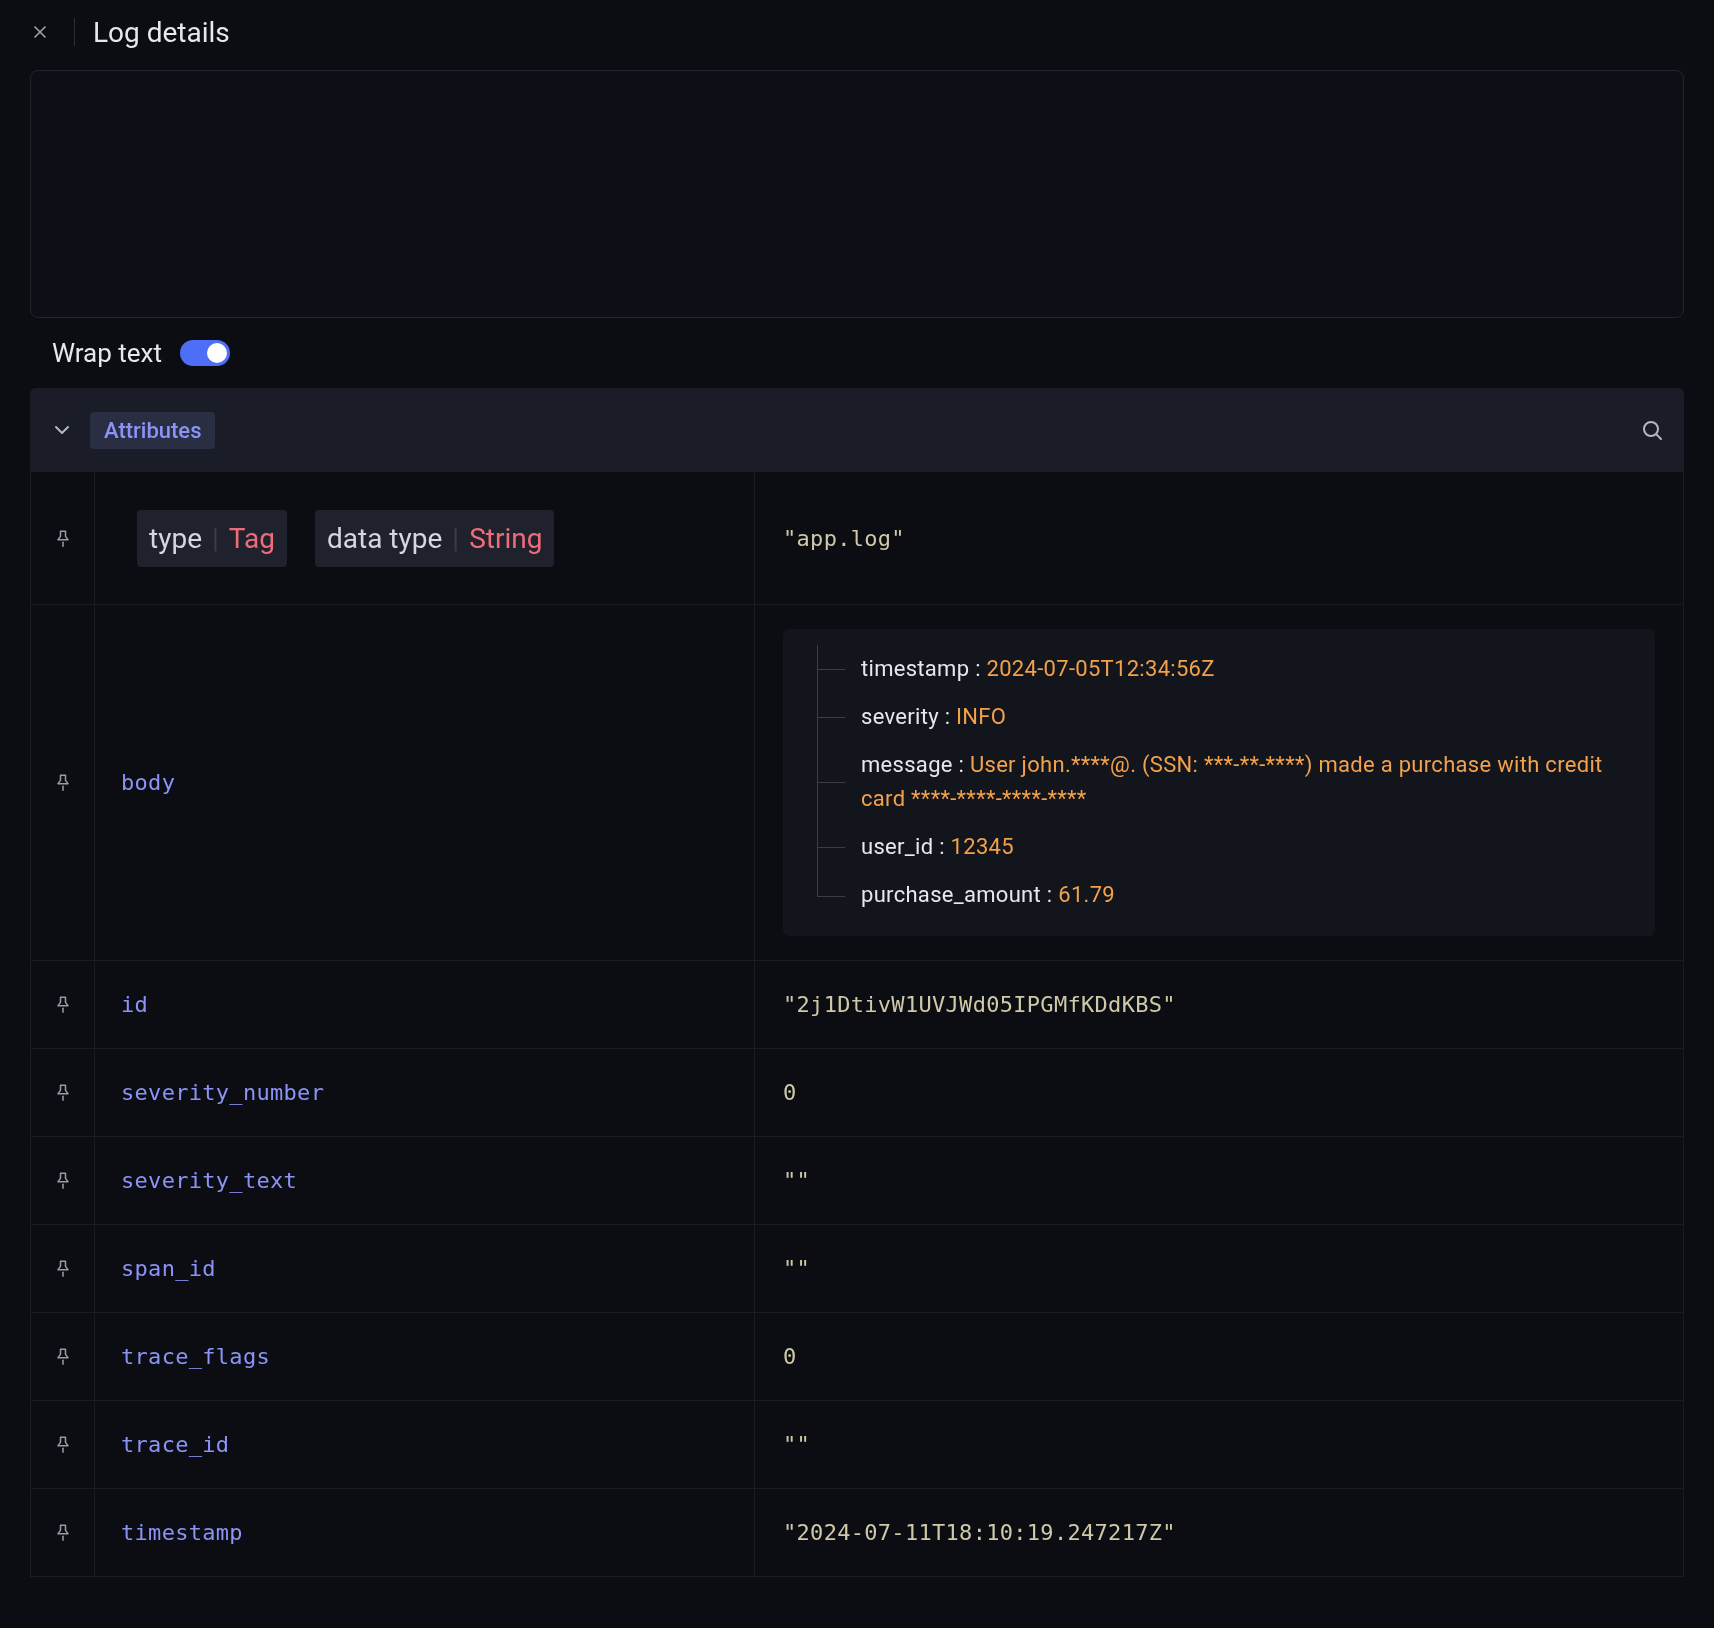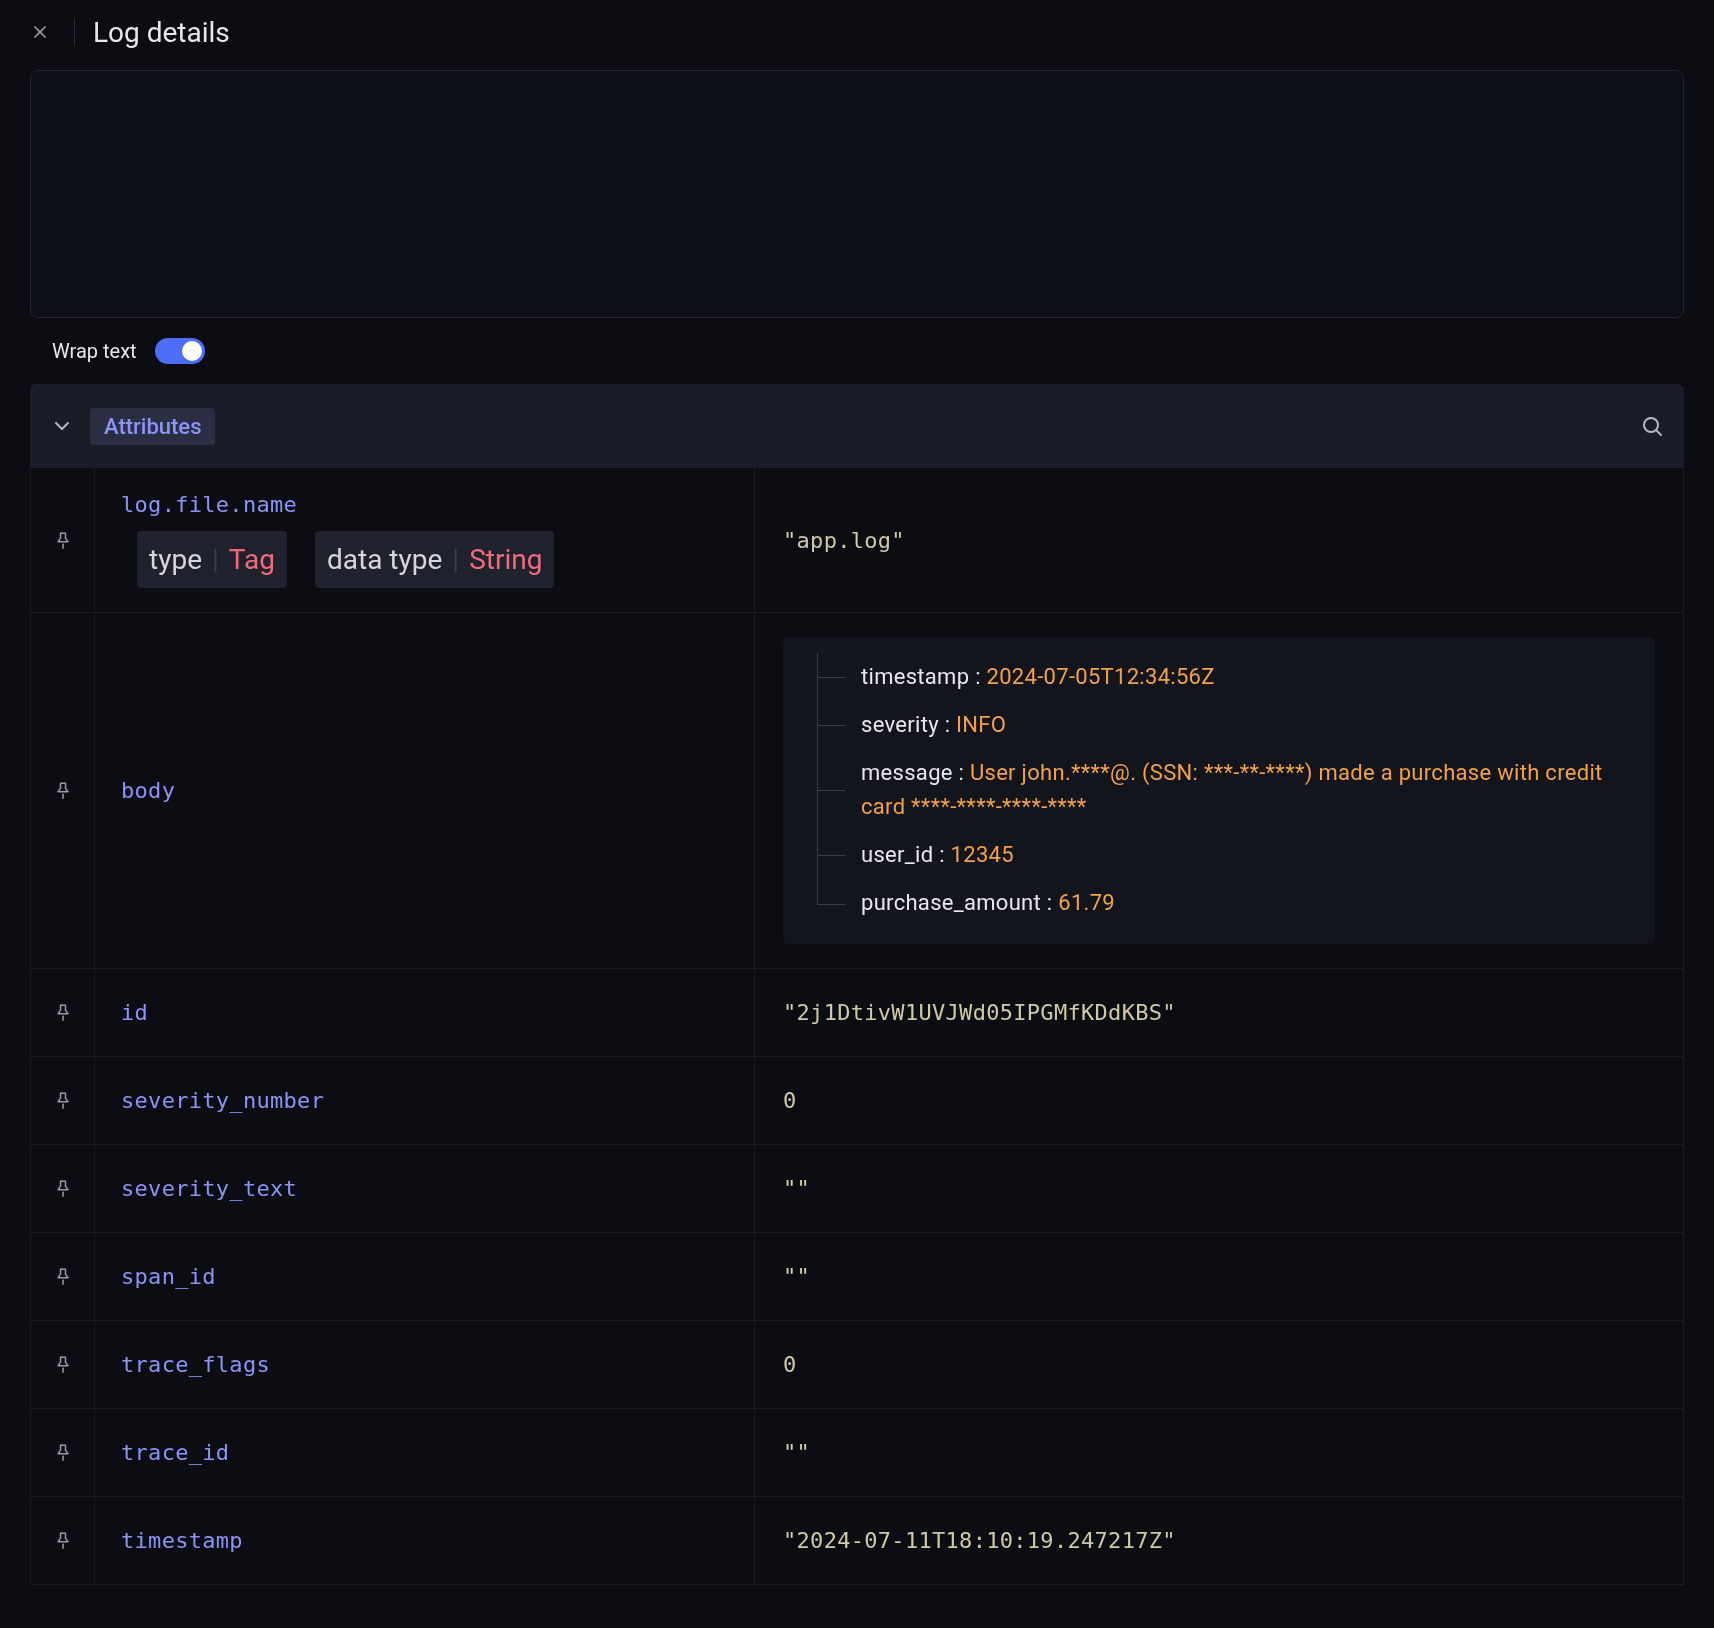--- a/index.html
+++ b/index.html
@@ -54,21 +54,21 @@
     background: #0d0f16;
   }
   
   .wrap-row {
     display: flex;
     align-items: center;
     gap: 18px;
     padding: 20px 30px 20px 52px;
   }
   .wrap-label {
-    font-size: 20px;
+    font-size: 26px;
     color: #e7e7ec;
   }
   .toggle {
     width: 50px;
     height: 26px;
     border-radius: 13px;
     background: #4f6ef7;
     position: relative;
     cursor: pointer;
   }
@@ -266,21 +266,20 @@
   <div class="attr-table">
 
     <div class="row" style="min-height:132px;">
       <div class="pin-cell">
           <svg viewBox="0 0 24 24" fill="none" stroke="currentColor" stroke-width="1.8" stroke-linecap="round" stroke-linejoin="round">
             <path d="M12 17v5"></path>
             <path d="M9 10V4h6v6l3 4H6l3-4Z"></path>
           </svg>
         </div>
       <div class="key-cell">
-        <span class="key-name">log.file.name</span>
         <div class="chip-row">
           <span class="chip">
             <span class="chip-k">type</span>
             <span class="chip-sep">|</span>
             <span class="chip-v">Tag</span>
           </span>
           <span class="chip">
             <span class="chip-k">data type</span>
             <span class="chip-sep">|</span>
             <span class="chip-v">String</span>

